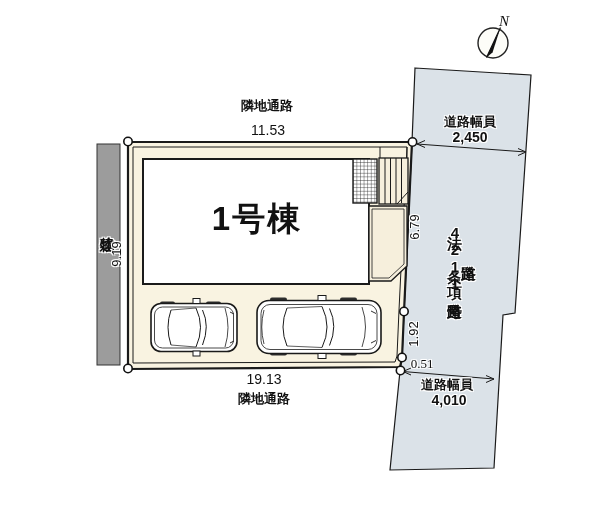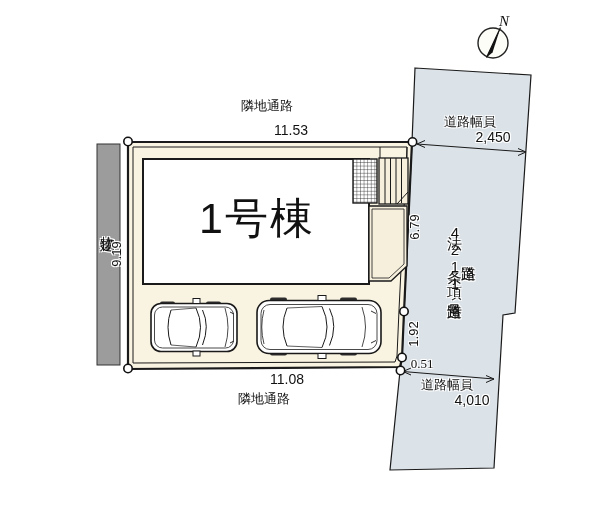--- a/index.html
+++ b/index.html
@@ -6,30 +6,30 @@
   .stage{
     position:relative;width:600px;height:508px;background:#ffffff;overflow:hidden;
     font-family:"Liberation Sans", sans-serif;color:#111;
   }
   .stage svg{position:absolute;left:0;top:0;}
   .lbl{
     position:absolute;white-space:nowrap;color:#111;
     transform:translate(-50%,-50%);
     text-shadow:-1px -1px 0 #fff,1px -1px 0 #fff,-1px 1px 0 #fff,1px 1px 0 #fff,0 0 2px #fff;
   }
-  .b{font-weight:normal;}
+  .b{font-weight:bold;}
   .rot{transform:translate(-50%,-50%) rotate(-90deg);}
   .vtext{
     writing-mode:vertical-rl;text-orientation:upright;line-height:1;
     letter-spacing:0px;
   }
   .f13{font-size:13px;}
-  .f14{font-size:14px;margin-left:23px;}
+  .f14{font-size:14px;}
   .f15{font-size:15px;}
-  .building-label{font-size:43px;font-weight:normal;letter-spacing:2px;}
+  .building-label{font-size:33px;font-weight:bold;letter-spacing:2px;}
   .north-n{font-family:"Liberation Serif", serif;font-style:italic;font-size:15px;}
 </style>
 </head>
 <body>
 
 <div class="stage">
 
   <svg width="600" height="508" viewBox="0 0 600 508">
     <defs>
       <pattern id="xhatch" width="3.6" height="3.6" patternUnits="userSpaceOnUse">
@@ -142,19 +142,19 @@
 
   <div class="lbl b f15 vtext" style="left:108px;top:225px;">建物</div>
   <div class="lbl f13 rot" style="left:116px;top:254px;">9.19</div>
 
   <div class="building-label lbl" style="left:257px;top:219px;text-shadow:none;">1号棟</div>
 
   <div class="lbl f13 rot" style="left:414px;top:227px;">6.79</div>
   <div class="lbl f13 rot" style="left:413px;top:334px;">1.92</div>
   <div class="lbl f13" style="left:422px;top:364px;font-family:Liberation Serif, serif;">0.51</div>
 
-  <div class="lbl f14" style="left:264px;top:379px;">11.08</div>
+  <div class="lbl f14" style="left:264px;top:379px;">19.13</div>
   <div class="lbl b f13" style="left:264px;top:399px;">隣地通路</div>
 
   <div class="lbl b f13" style="left:447px;top:385px;">道路幅員</div>
   <div class="lbl b f14" style="left:449px;top:400px;">4,010</div>
 
 </div>
 
 </body></html>

